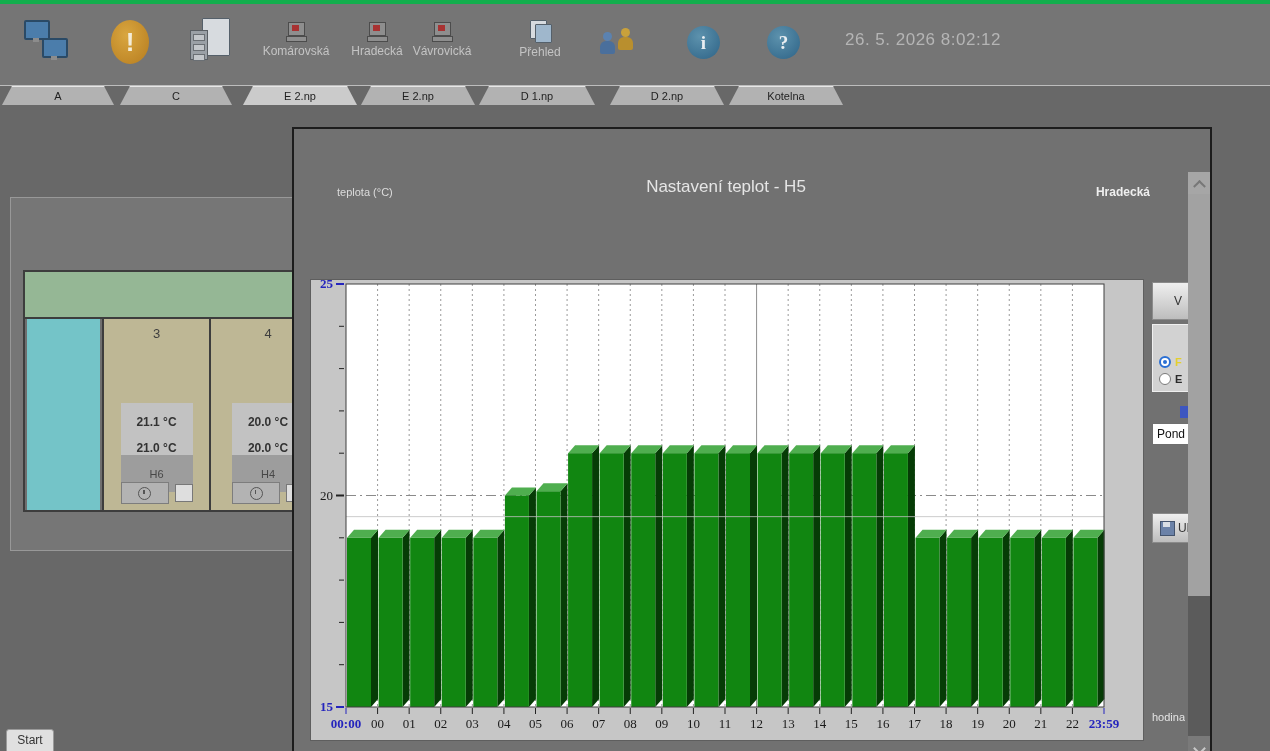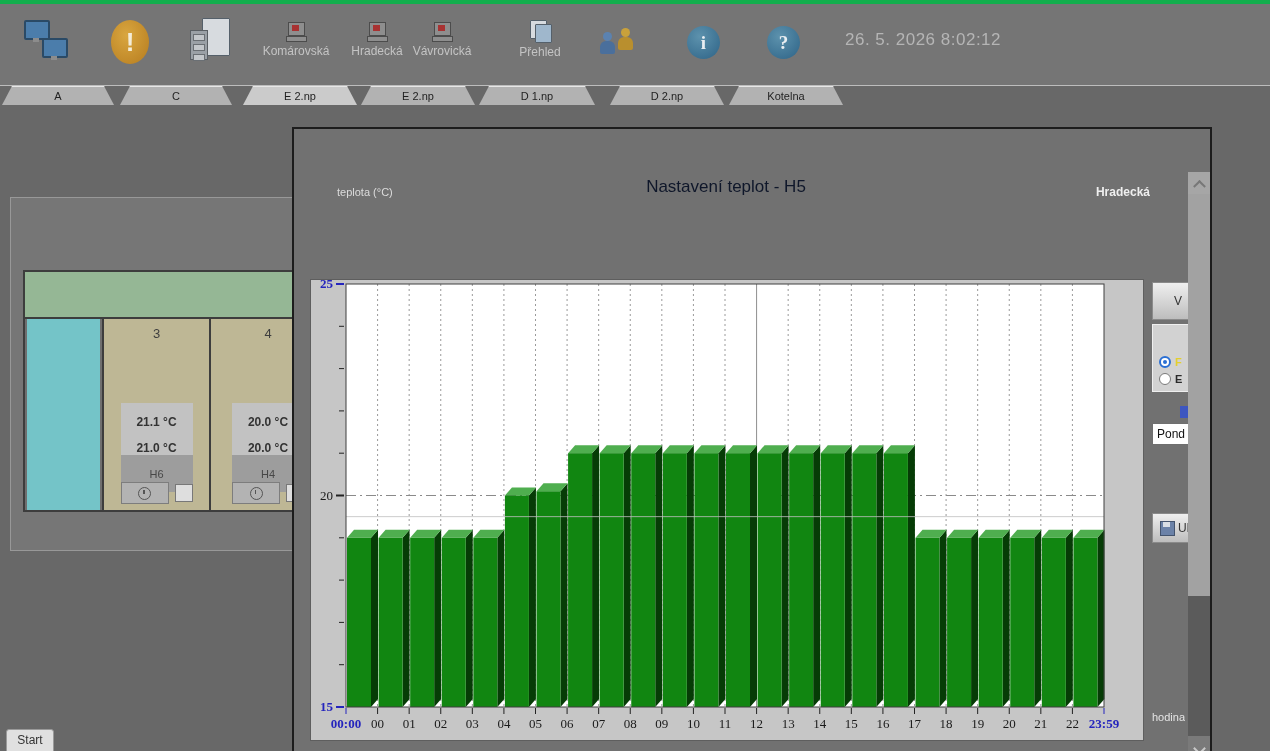--- a/index.html
+++ b/index.html
@@ -54,21 +54,21 @@
   .start-btn{left:6px;top:729px;width:48px;height:30px;background:#e0e0e0;border:1px solid #9a9a9a;
     border-radius:3px 3px 0 0;font-size:12px;color:#333;display:flex;align-items:flex-start;justify-content:center;padding-top:3px;box-sizing:border-box;}
   
   .dialog{left:292px;top:127px;width:920px;height:630px;border:2px solid #1c1c1c;background:#717171;box-sizing:border-box;}
   .titlebar{position:absolute;left:0;top:0;width:100%;height:21px;background:#bee3ef;border-bottom:1px solid #6e8b97;
     display:flex;align-items:center;box-sizing:border-box;padding:0 6px;}
   .titlebar .t{font-size:12px;color:#101010;flex:1;}
   .titlebar .x{font-size:15px;font-weight:bold;color:#111;cursor:default;padding-right:8px;}
   .dlg-body{position:absolute;left:0;top:21px;right:0;bottom:0;}
   .hdr-ylabel{left:43px;top:36px;font-size:11px;color:#dcdcdc;}
-  .hdr-title{left:16px;top:27px;width:832px;text-align:center;font-size:17px;color:#0f172a;}
+  .hdr-title{left:16px;top:27px;width:832px;text-align:center;font-size:17px;color:#e5e5e5;}
   .hdr-day{right:60px;top:35px;font-size:12px;font-weight:bold;color:#efefef;}
   .chart-frame{left:16px;top:129px;width:834px;height:462px;background:#c6c6c6;border:1px solid #5e5e5e;box-sizing:border-box;}
   .xlabel{left:858px;top:561px;width:33px;overflow:hidden;white-space:nowrap;font-size:11px;color:#e4e4e4;}
   
   .side{left:858px;top:0;width:52px;}
   .sp-btn{position:absolute;left:0;width:52px;background:linear-gradient(#efefef,#bdbdbd);border:1px solid #8a8a8a;
     color:#333;font-size:12px;display:flex;align-items:center;justify-content:center;box-sizing:border-box;}
   .sp-group{position:absolute;left:0;top:174px;width:52px;height:68px;background:#d2d2d2;border:1px solid #efefef;box-sizing:border-box;}
   .radio-row{position:absolute;left:6px;display:flex;align-items:center;gap:4px;font-size:11px;font-weight:bold;}
   .rad{width:12px;height:12px;border-radius:50%;background:#fff;border:1px solid #7a7a7a;position:relative;box-sizing:border-box;}

